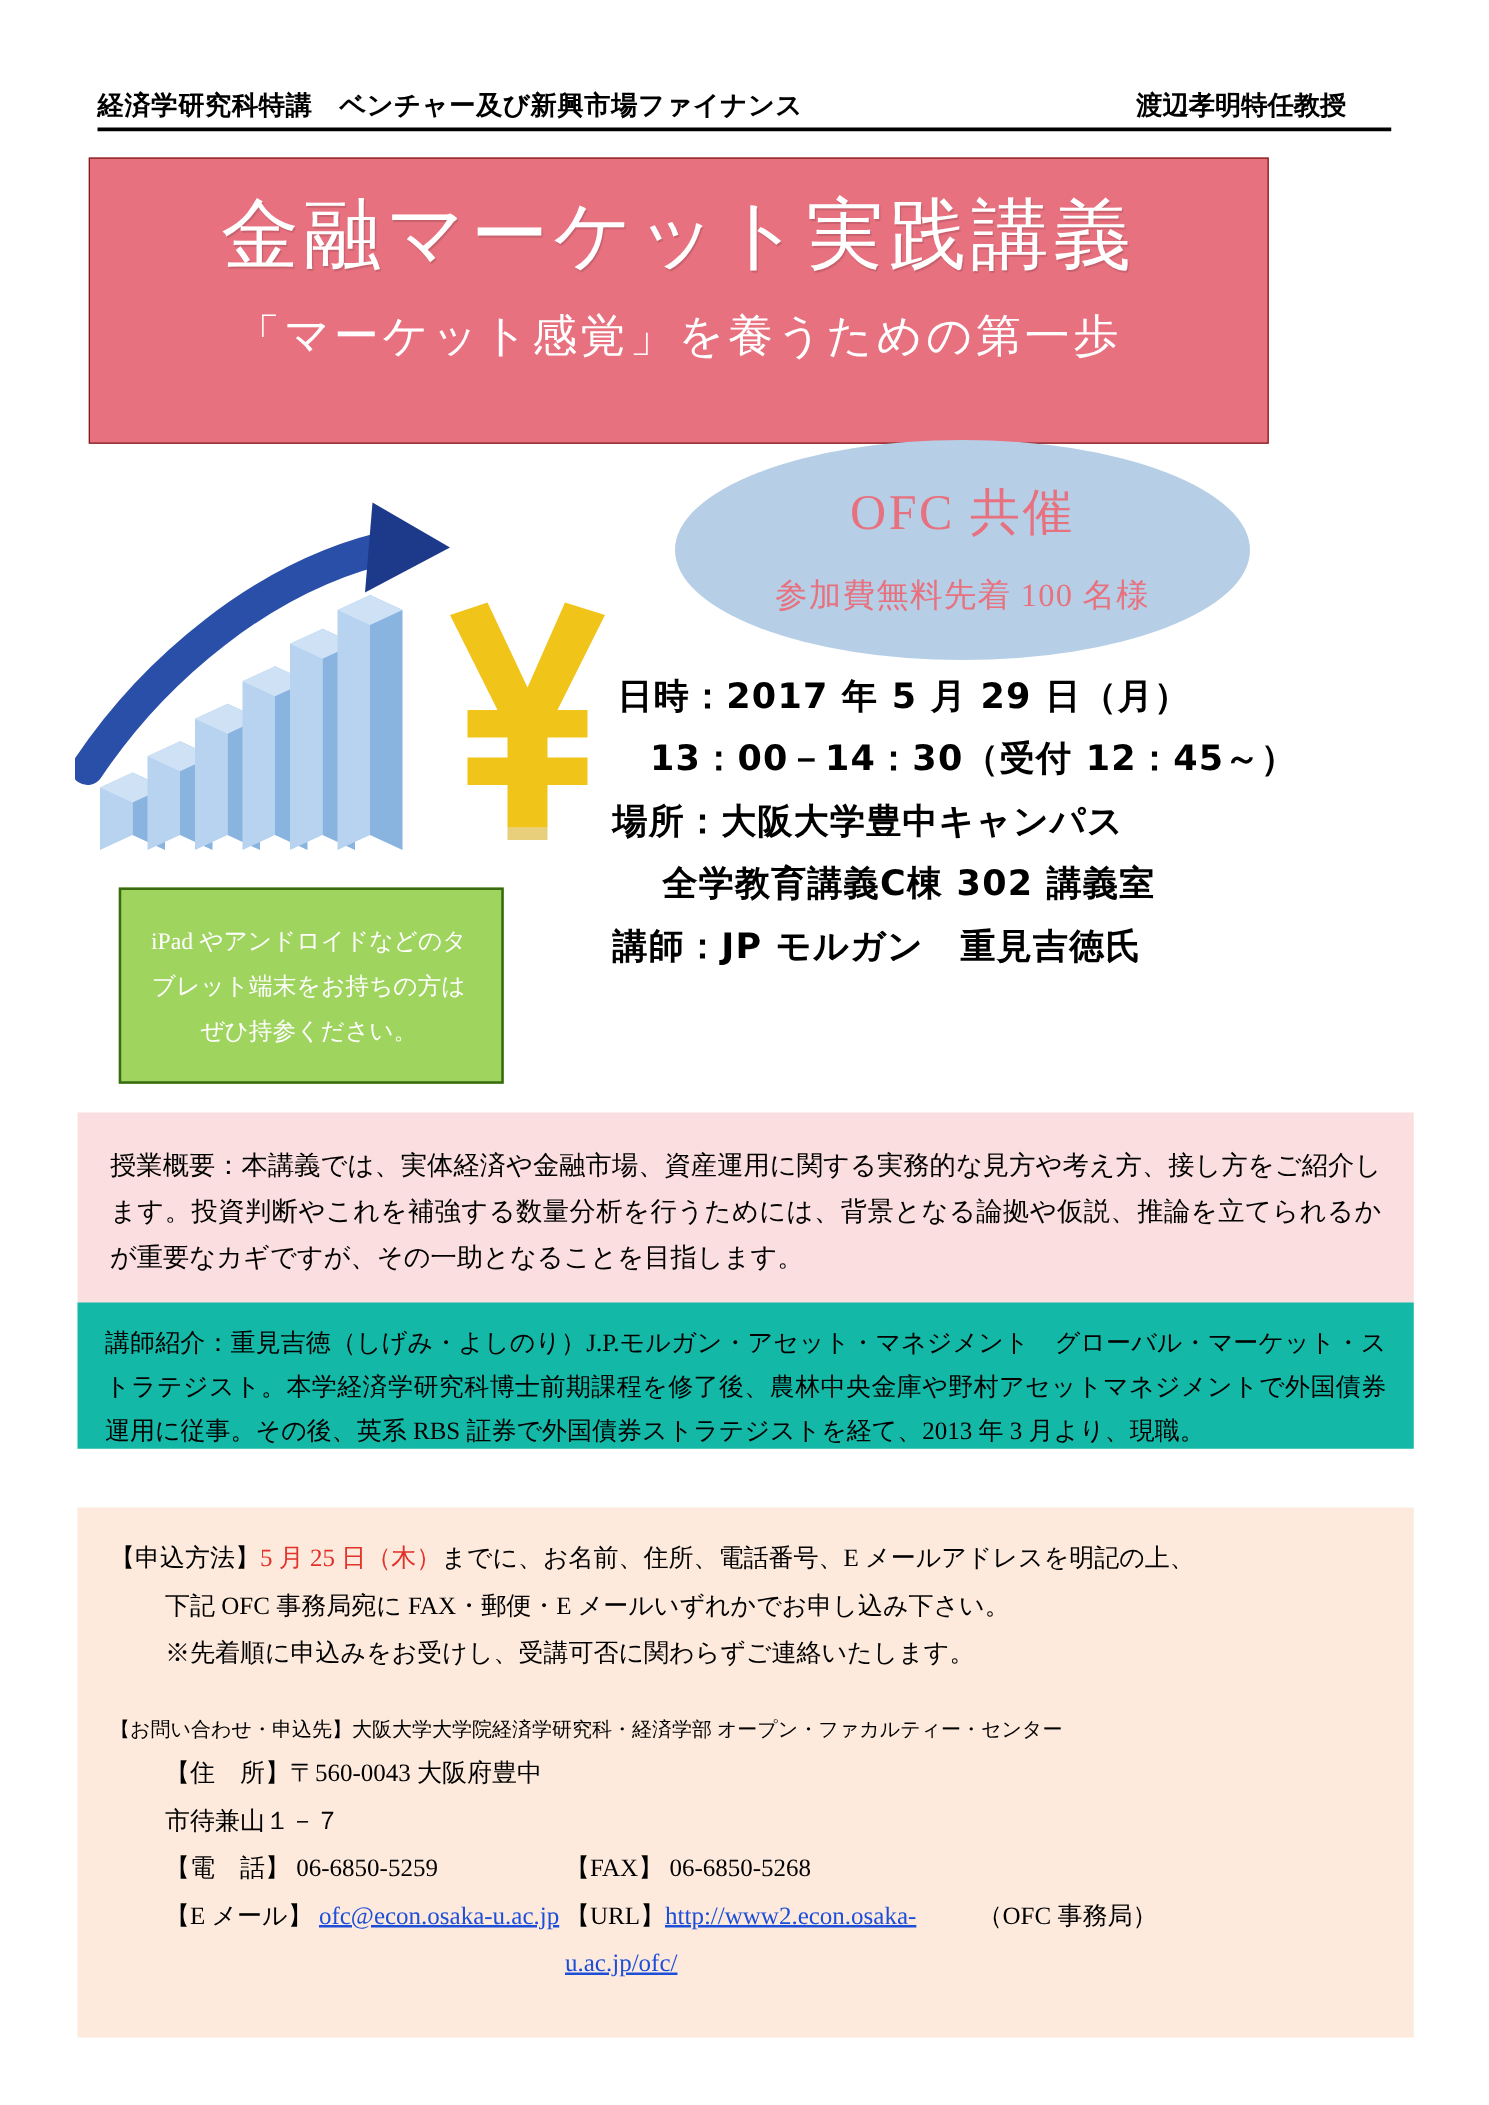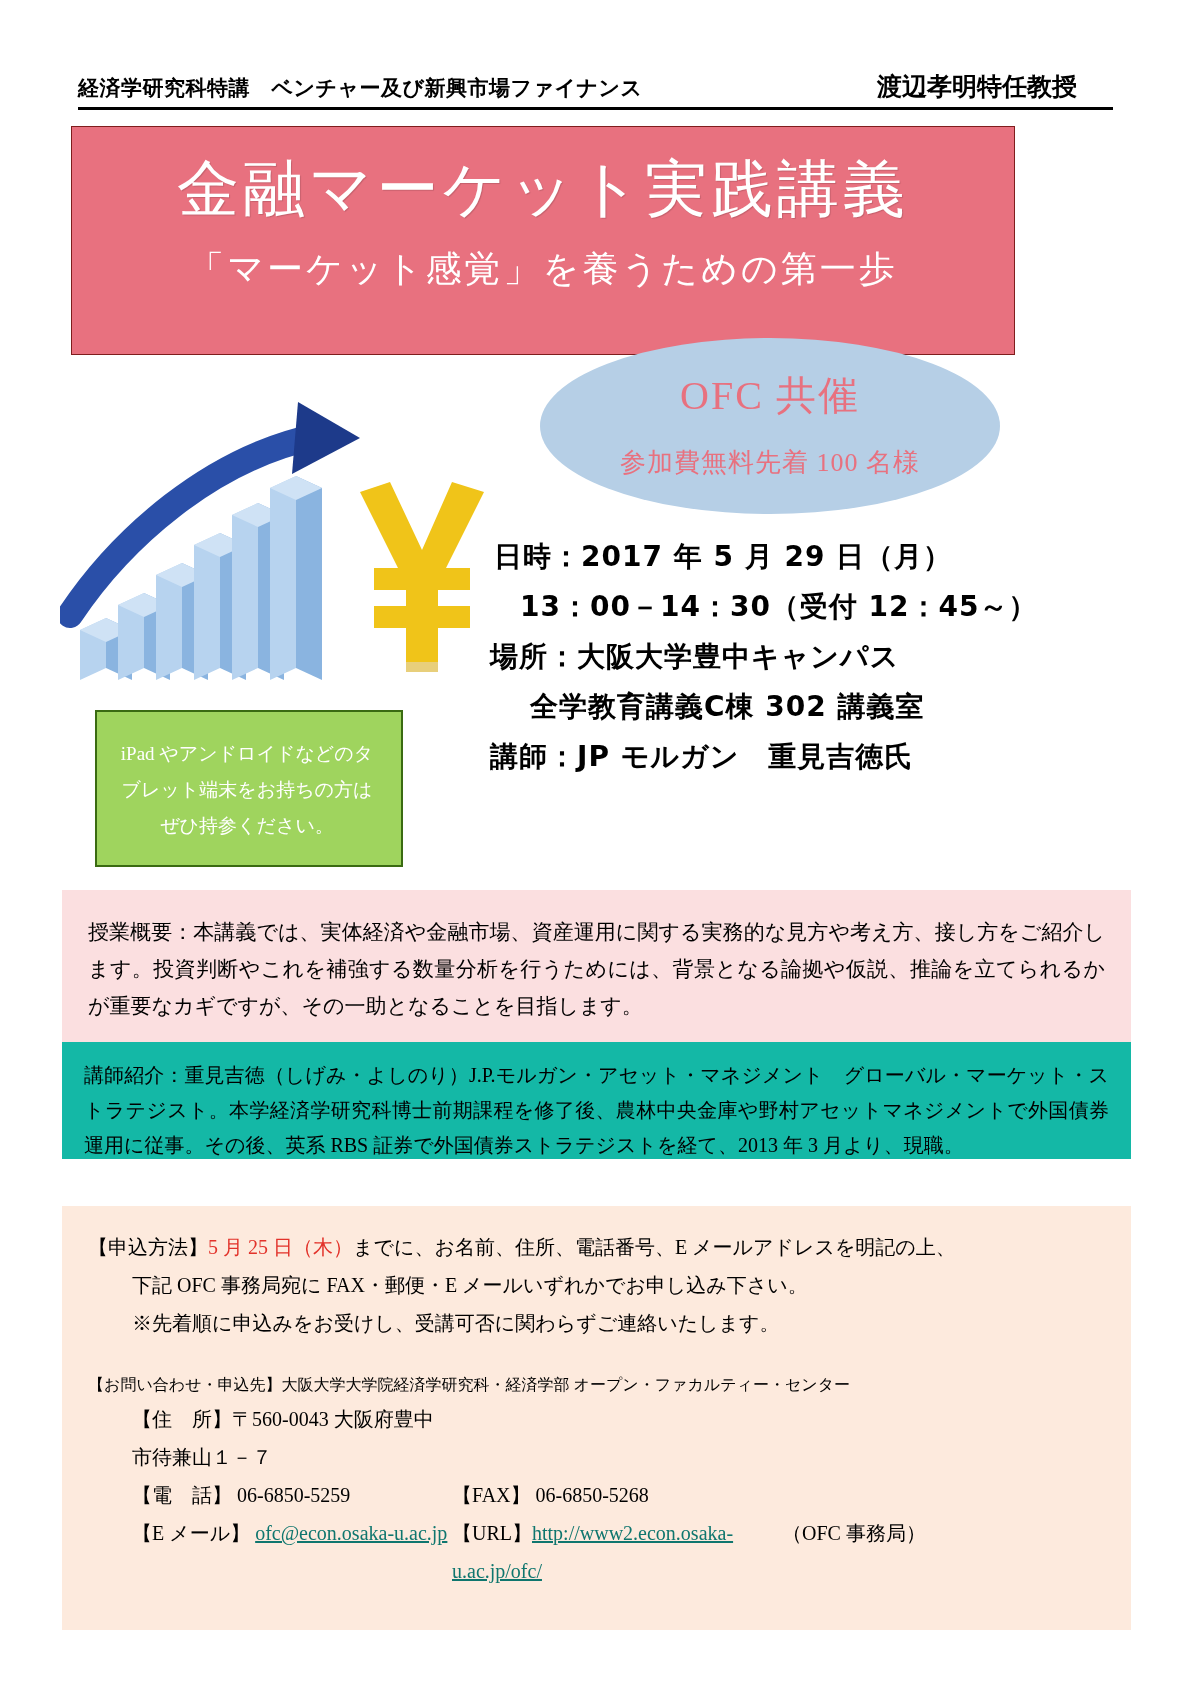--- a/index.html
+++ b/index.html
@@ -28,21 +28,21 @@
     align-items: baseline;
     margin-top: 12px;
   }
   .header-left {
     font-size: 21px;
     font-weight: bold;
     letter-spacing: 0.5px;
     white-space: nowrap;
   }
   .header-right {
-    font-size: 25px;
+    font-size: 21px;
     font-weight: bold;
     margin-left: auto;
     padding-right: 36px;
     white-space: nowrap;
   }
 
   
   .title-banner {
     position: absolute;
     top: 126px;
@@ -64,21 +64,21 @@
   }
   .title-sub {
     font-size: 36px;
     letter-spacing: 3px;
     margin-top: 22px;
   }
 
   
   .ellipse {
     position: absolute;
-    top: 338px;
+    top: 352px;
     left: 540px;
     width: 460px;
     height: 176px;
     background: #b6cfe6;
     border-radius: 50%;
     text-align: center;
   }
   .ellipse-title {
     color: #e8717f;
     font-size: 40px;
@@ -188,21 +188,21 @@
   }
   .apply .indent1 { padding-left: 44px; }
   .apply .contact-title { margin-top: 28px; font-size: 16px; }
   .apply .row {
     padding-left: 44px;
     display: flex;
   }
   .apply .row .c1 { width: 320px; }
   .apply .row .c2 { width: 330px; }
   .apply a {
-    color: #0f766e;
+    color: #1d4ed8;
     text-decoration: underline;
   }
   .bracket { letter-spacing: 0px; }
 </style>
 </head>
 <body>
 
 <div class="header">
   <div class="header-left">経済学研究科特講　ベンチャー及び新興市場ファイナンス</div>
   <div class="header-right">渡辺孝明特任教授</div>

